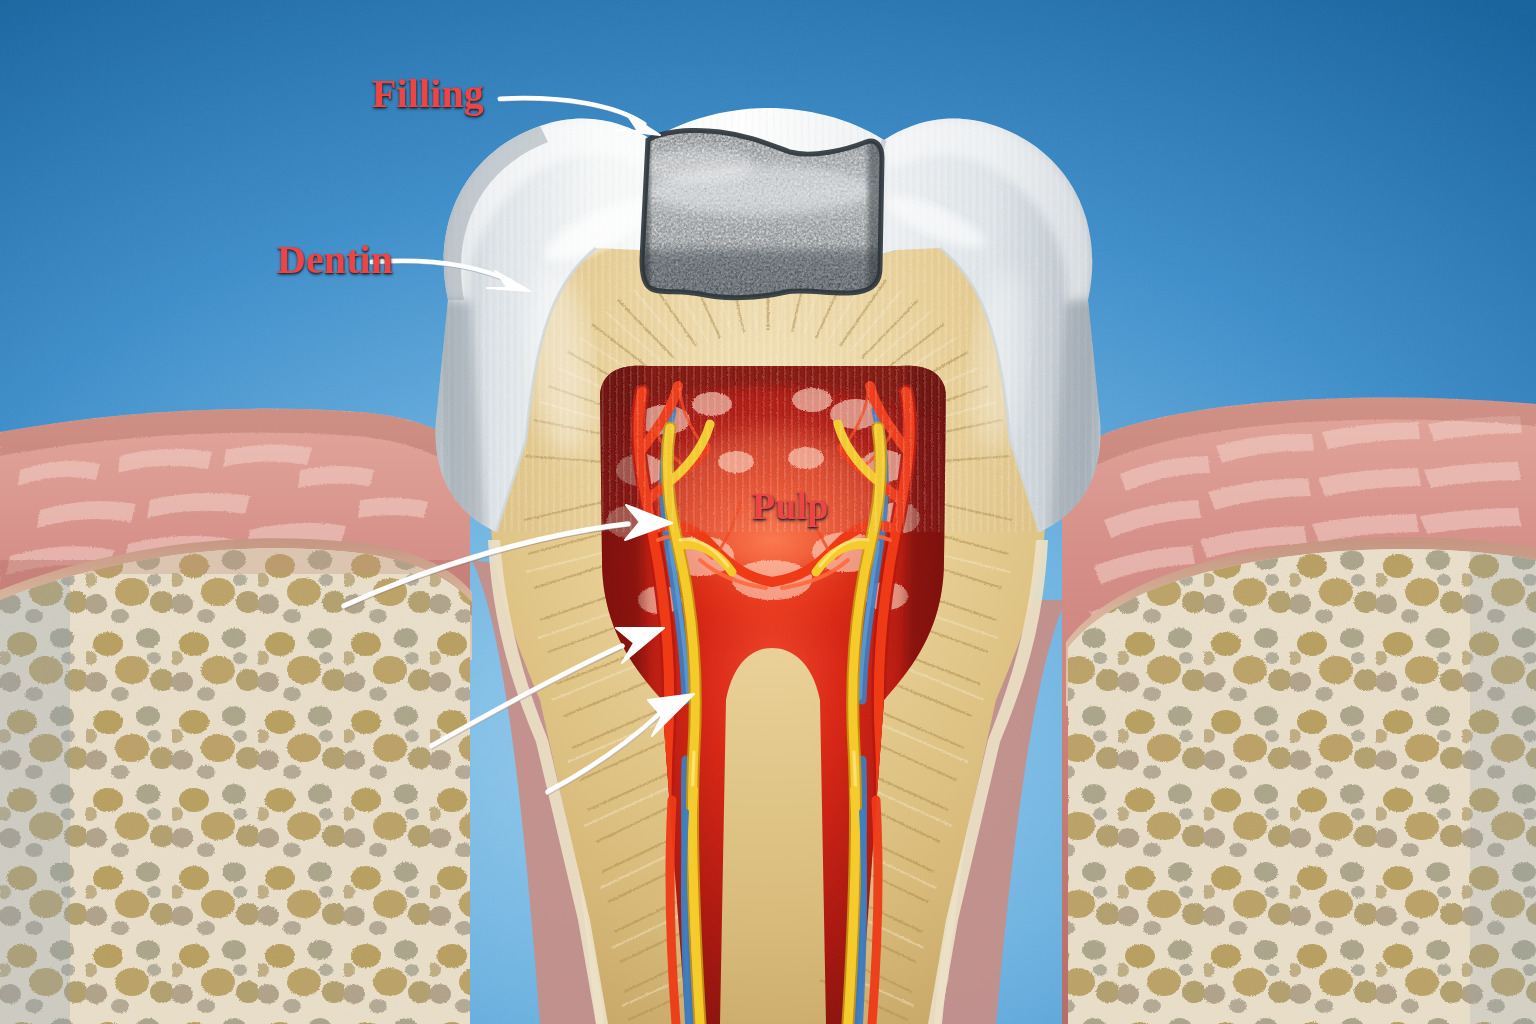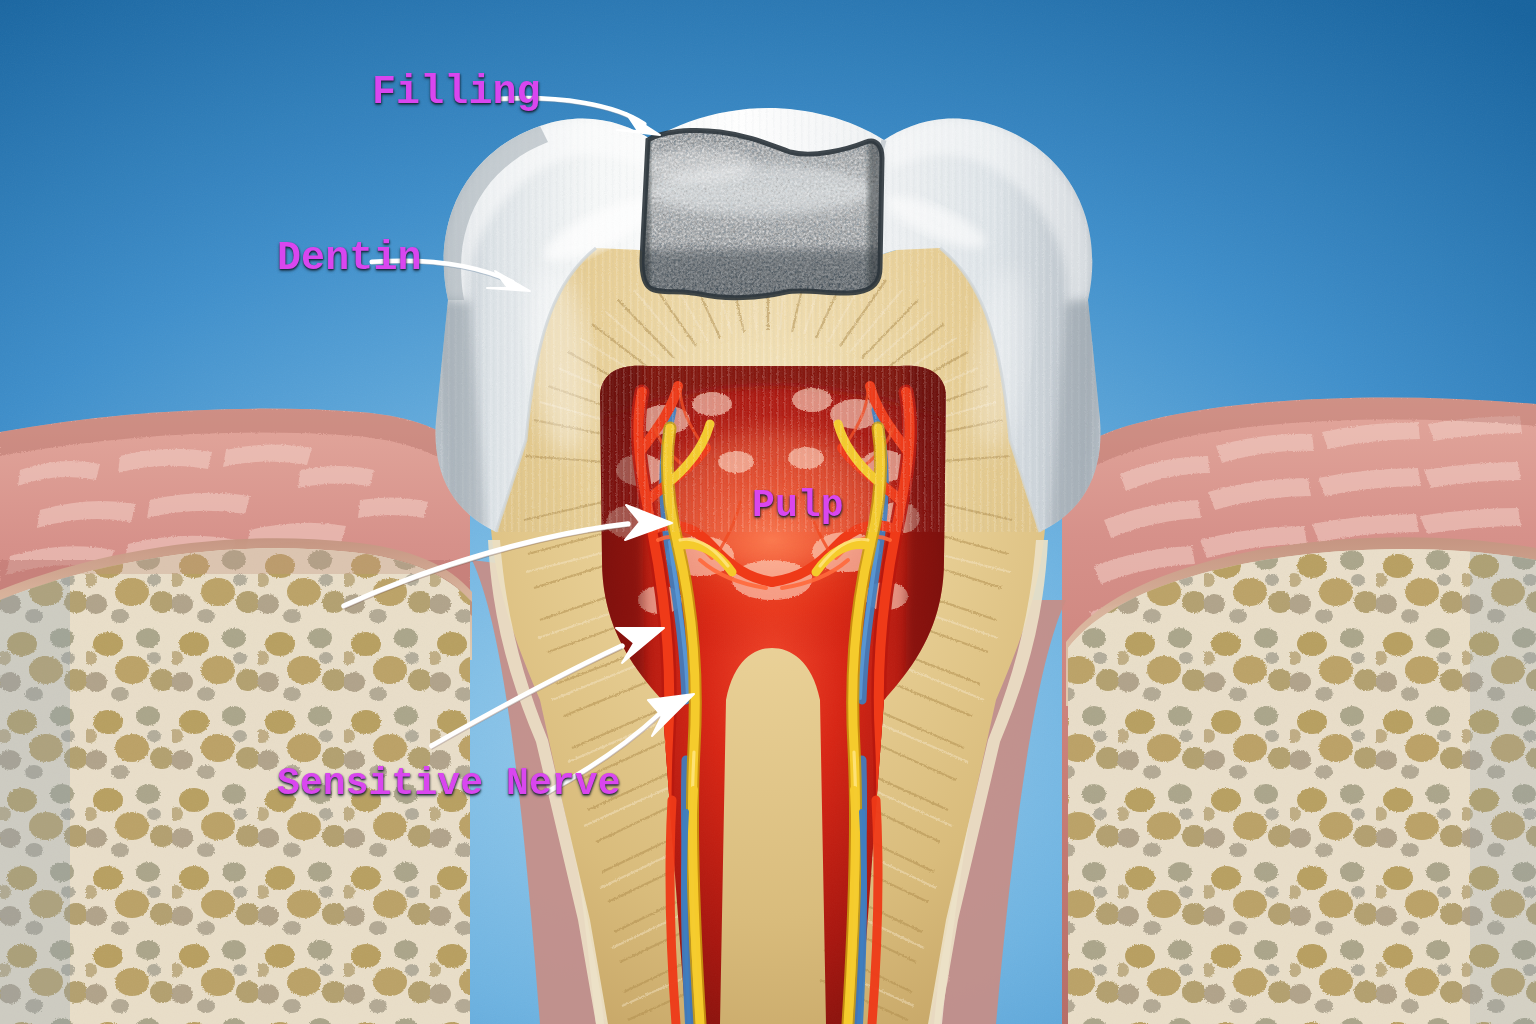--- a/index.html
+++ b/index.html
@@ -2,23 +2,23 @@
 <html><head>
 <meta charset="utf-8">
 <title>Tooth Cross-Section Anatomy</title>
 <style>
   html,body{margin:0;padding:0;background:#000;}
   body{font-family:"Liberation Sans", sans-serif;}
   #stage{position:relative;width:1536px;height:1024px;overflow:hidden;}
   #stage svg{position:absolute;top:0;left:0;}
   .lbl{
     position:absolute;
-    color:#d946ef;
+    color:#ef4444;
     font-weight:bold;
-    font-family:Liberation Mono, monospace;
+    font-family:Liberation Serif, serif;
     white-space:nowrap;
     text-shadow: 0 2px 3px rgba(20,35,50,.70), 0 1px 1px rgba(20,35,50,.55), 1px 1px 2px rgba(0,0,0,.35);
     letter-spacing:.1px;
     user-select:none;
   }
   #lbl-filling{ left:372px; top:70px;  font-size:40px; }
   #lbl-dentin { left:233px; top:236px; font-size:40px;margin-left:44px; }
   #lbl-pulp   { left:752px; top:484px; font-size:38px; }
   #lbl-nerve  { left:277px; top:762px; font-size:38px; }
 </style>
@@ -611,15 +611,14 @@
       <path d="M694,694 L648,700 L662,716 L652,736 Z" fill="#ffffff" stroke="#ffffff" stroke-width="2" stroke-linejoin="round"></path>
     </g>
   </g>
 
   </g>
 </svg>
 
 <div class="lbl" id="lbl-filling">Filling</div>
 <div class="lbl" id="lbl-dentin">Dentin</div>
 <div class="lbl" id="lbl-pulp">Pulp</div>
-<div class="lbl" id="lbl-nerve">Sensitive Nerve</div>
 
 </div>
 
 </body></html>

